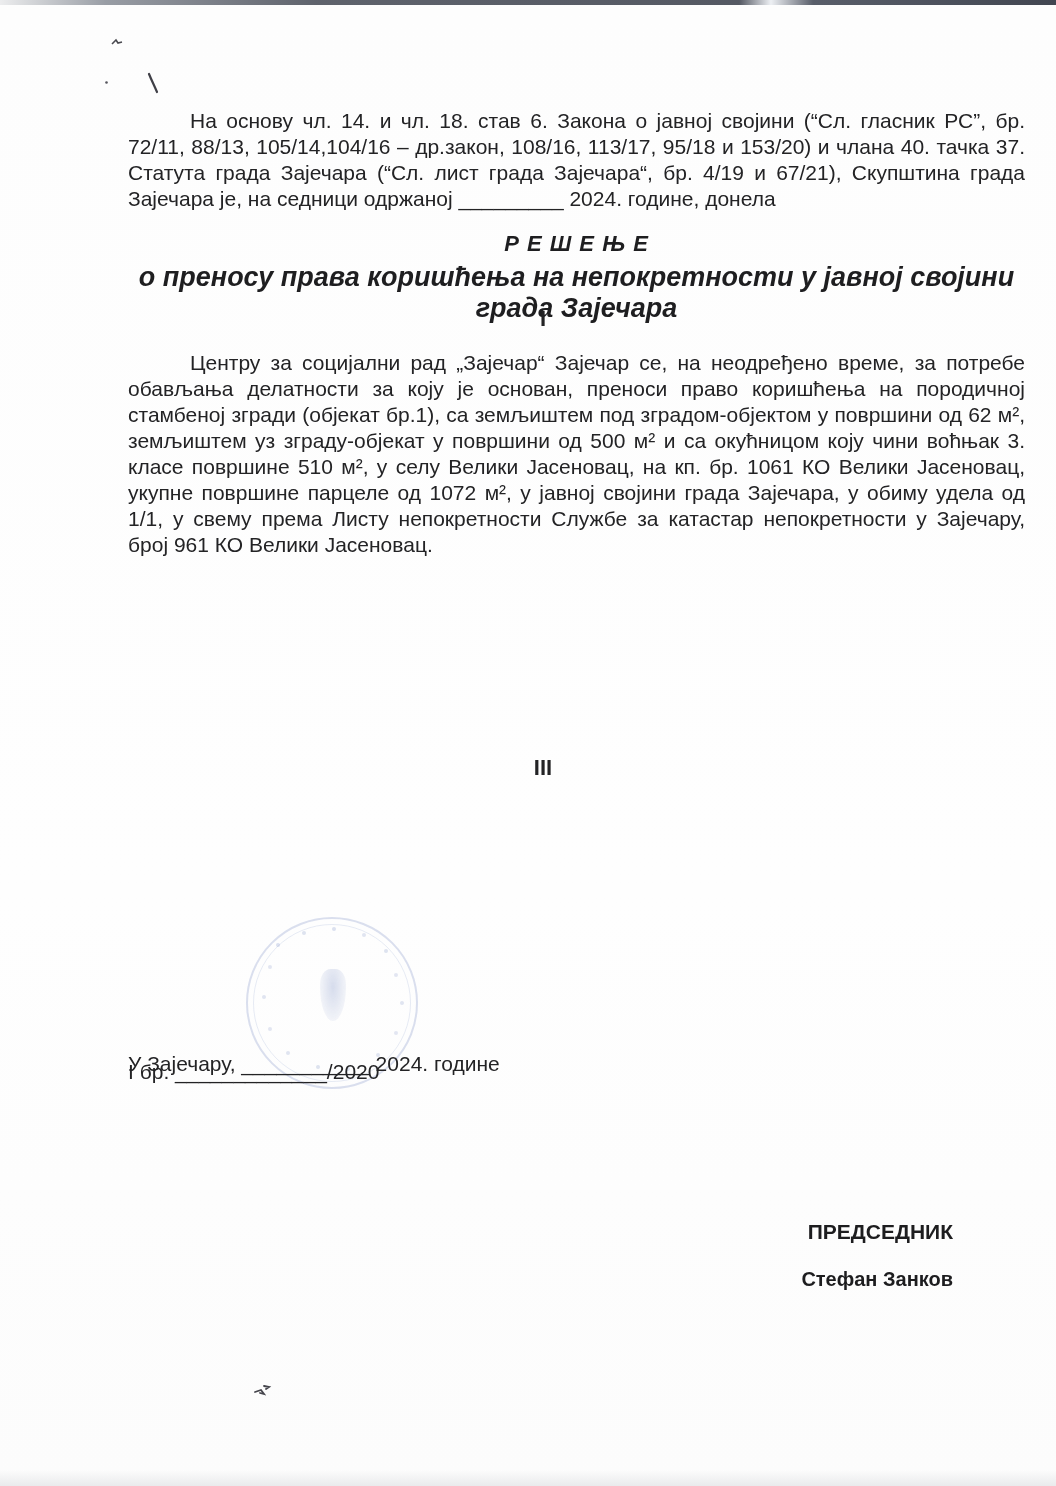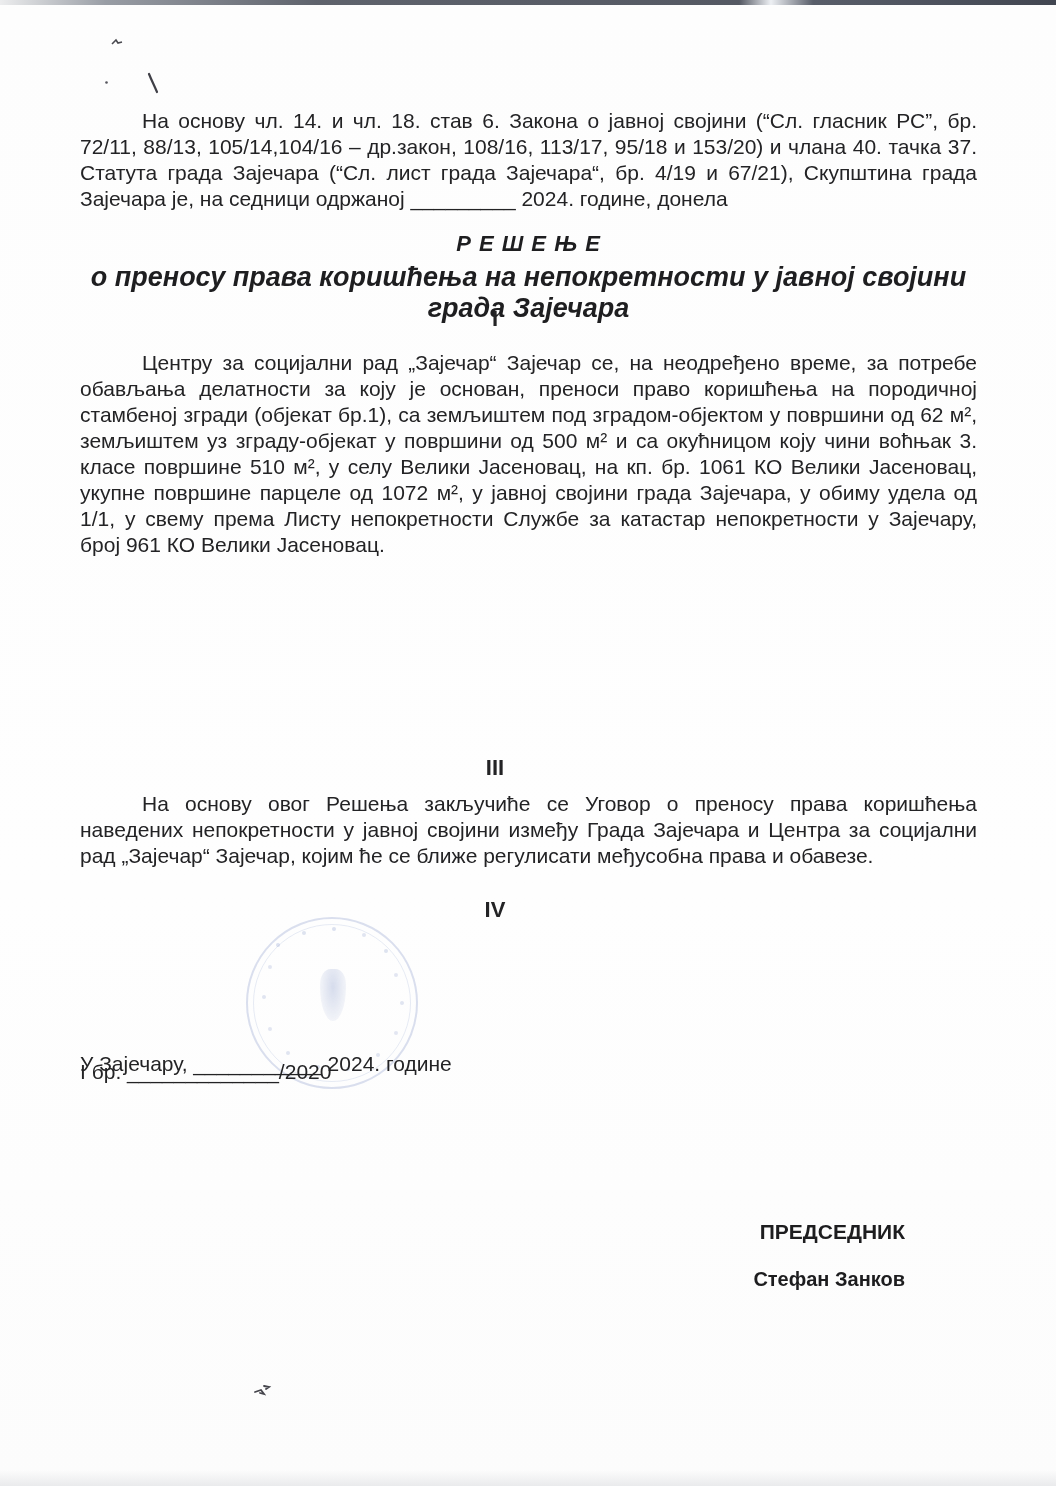--- a/index.html
+++ b/index.html
@@ -21,21 +21,21 @@
     background: linear-gradient(90deg,
       rgba(90,98,110,0.10) 0%, rgba(70,78,92,0.55) 10%,
       rgba(55,60,72,0.80) 30%, rgba(55,60,72,0.85) 70%,
       rgba(190,200,215,0.25) 73%, rgba(60,66,80,0.85) 77%,
       rgba(45,50,62,0.90) 100%);
   }
   .bottom-smudge {
     position: absolute; bottom: 0; left: 0; width: 1056px; height: 16px;
     background: linear-gradient(0deg, rgba(150,155,165,0.18), rgba(150,155,165,0));
   }
-  .textlayer { position: absolute; inset: 0; z-index: 2; }
+  .textlayer { position: absolute; inset: 0; z-index: 2; margin-left: 48px; }
   .para {
     position: absolute; left: 80px; width: 897px;
     font-size: 21px; line-height: 26px;
     text-align: justify; text-indent: 62px;
     color: #232325;
   }
   .center-line { position: absolute; left: 80px; width: 897px; text-align: center; font-style: italic; }
   .doc-title { top: 231px; font-weight: bold; font-size: 22px; letter-spacing: 1px; }
   .doc-subtitle { top: 262px; font-weight: bold; font-size: 27px; }
   .numeral {
@@ -107,23 +107,21 @@
 
     <div class="center-line doc-title">Р Е Ш Е Њ Е</div>
 
     <div class="center-line doc-subtitle">о преносу права коришћења на непокретности у јавној својини града Зајечара</div>
 
     <div class="numeral" style="top:306px">I</div>
     <p class="para" style="top:350px">Центру за социјални рад „Зајечар“ Зајечар се, на неодређено време, за потребе обављања делатности за коју је основан, преноси право коришћења на породичној стамбеној згради (објекат бр.1), са земљиштем под зградом-објектом у површини од 62 м², земљиштем уз зграду-објекат у површини од 500 м² и са окућницом коју чини воћњак 3. класе површине 510 м², у селу Велики Јасеновац, на кп. бр. 1061 КО Велики Јасеновац, укупне површине парцеле од 1072 м², у јавној својини града Зајечара, у обиму удела од 1/1, у свему према Листу непокретности Службе за катастар непокретности у Зајечару, број 961 КО Велики Јасеновац.</p>
 
 
     <div class="numeral" style="top:755px">III</div>
-    <p class="para" style="top:791px">На основу овог Решења закључиће се Уговор о преносу права коришћења наведених непокретности у јавној својини између Града Зајечара и Центра за социјални рад „Зајечар“ Зајечар, којим ће се ближе регулисати међусобна права и обавезе.</p>
 
-    <div class="numeral" style="top:897px">IV</div>
 
     <div class="plain-line" style="top:1060px">I бр. _____________/2020</div>
 
     <div class="plain-line" style="top:1052px">У Зајечару, ___________ 2024. године</div>
 
 
     <div class="sign-right" style="top:1220px; font-size:21px">ПРЕДСЕДНИК</div>
 
     <div class="sign-right" style="top:1268px; font-size:20px">Стефан Занков</div>
   </div>

